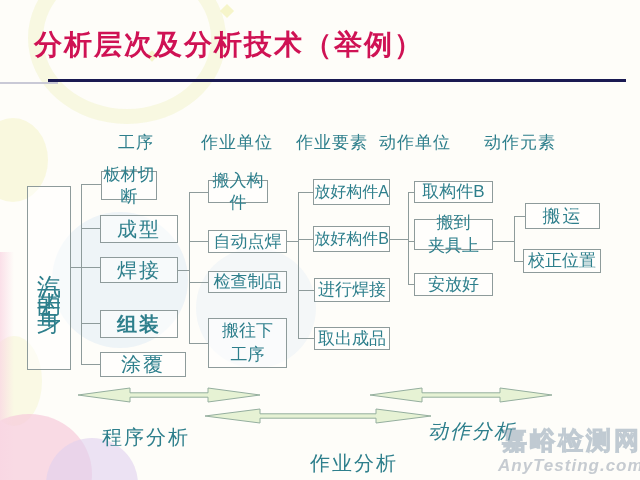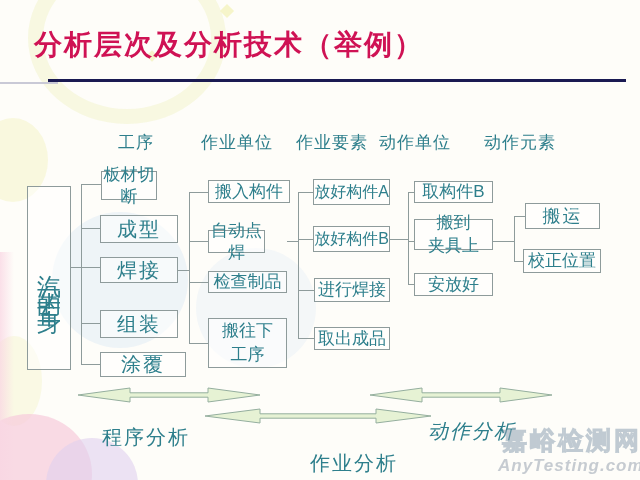--- a/index.html
+++ b/index.html
@@ -68,25 +68,25 @@
 <div class="col-header" style="left:201px;">作业单位</div>
 <div class="col-header" style="left:296px;">作业要素</div>
 <div class="col-header" style="left:379px;">动作单位</div>
 <div class="col-header" style="left:484px;">动作元素</div>
 
 <div class="nbox root-box" style="left:27px;top:186px;width:44px;height:184px;">汽车的车身</div>
 
 <div class="nbox" style="left:101px;top:171px;width:56px;height:29px;font-size:17px;">板材切断</div>
 <div class="nbox" style="left:100px;top:215px;width:78px;height:28px;font-size:20px;letter-spacing:2px;">成型</div>
 <div class="nbox" style="left:100px;top:257px;width:78px;height:26px;font-size:20px;letter-spacing:2px;">焊接</div>
-<div class="nbox" style="left:100px;top:310px;width:78px;height:28px;font-size:20px;letter-spacing:2px;">组装</div>
+<div class="nbox" style="left:100px;top:310px;width:78px;height:28px;font-size:20px;letter-spacing:2px;font-weight:bold;">组装</div>
 <div class="nbox" style="left:100px;top:352px;width:86px;height:25px;font-size:20px;letter-spacing:2px;">涂覆</div>
 
-<div class="nbox" style="left:208px;top:180px;width:82px;height:23px;font-size:17px;">搬入构件</div>
-<div class="nbox" style="left:208px;top:230px;width:57px;height:23px;font-size:17px;">自动点焊</div>
+<div class="nbox" style="left:208px;top:180px;width:60px;height:23px;font-size:17px;">搬入构件</div>
+<div class="nbox" style="left:208px;top:230px;width:79px;height:23px;font-size:17px;">自动点焊</div>
 <div class="nbox" style="left:208px;top:271px;width:79px;height:22px;font-size:17px;">检查制品</div>
 <div class="nbox" style="left:208px;top:318px;width:79px;height:50px;font-size:17px;line-height:1.4;">搬往下
 工序</div>
 
 <div class="nbox" style="left:313px;top:179px;width:77px;height:26px;font-size:16px;">放好构件A</div>
 <div class="nbox" style="left:313px;top:226px;width:77px;height:26px;font-size:16px;">放好构件B</div>
 <div class="nbox" style="left:314px;top:278px;width:76px;height:24px;font-size:17px;">进行焊接</div>
 <div class="nbox" style="left:314px;top:327px;width:76px;height:23px;font-size:17px;">取出成品</div>
 
 <div class="nbox" style="left:414px;top:181px;width:79px;height:22px;font-size:17px;">取构件B</div>

